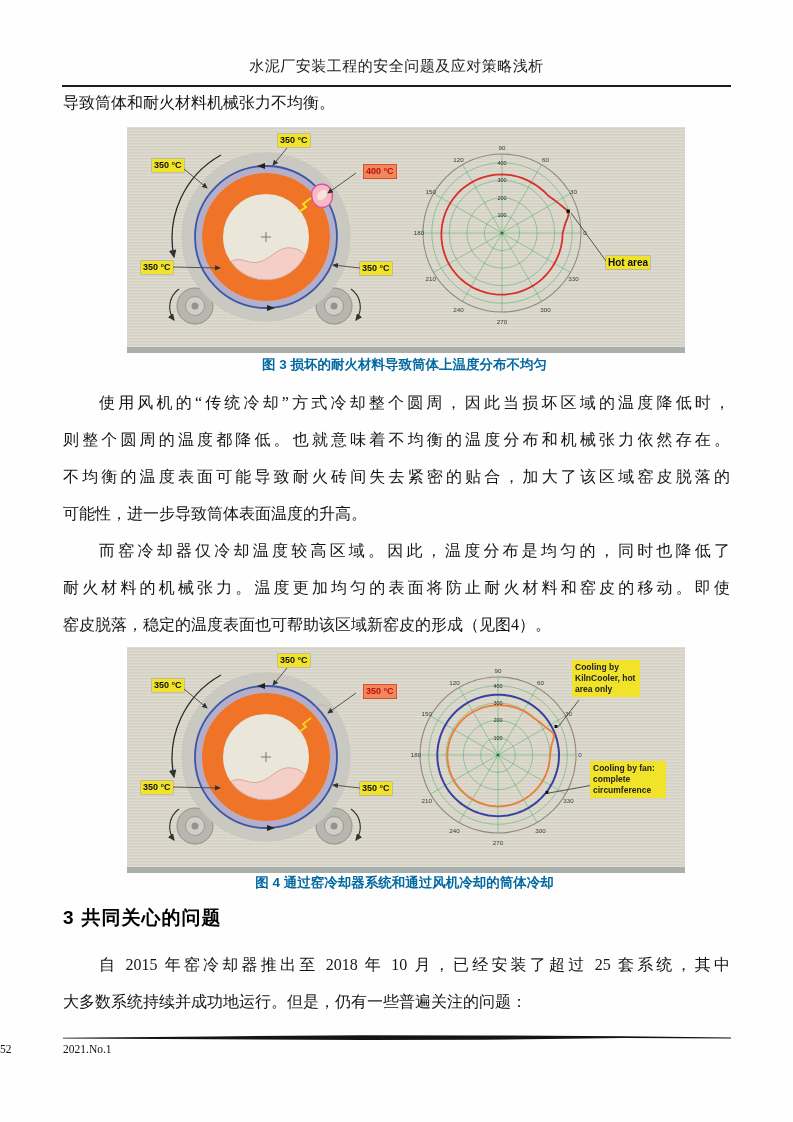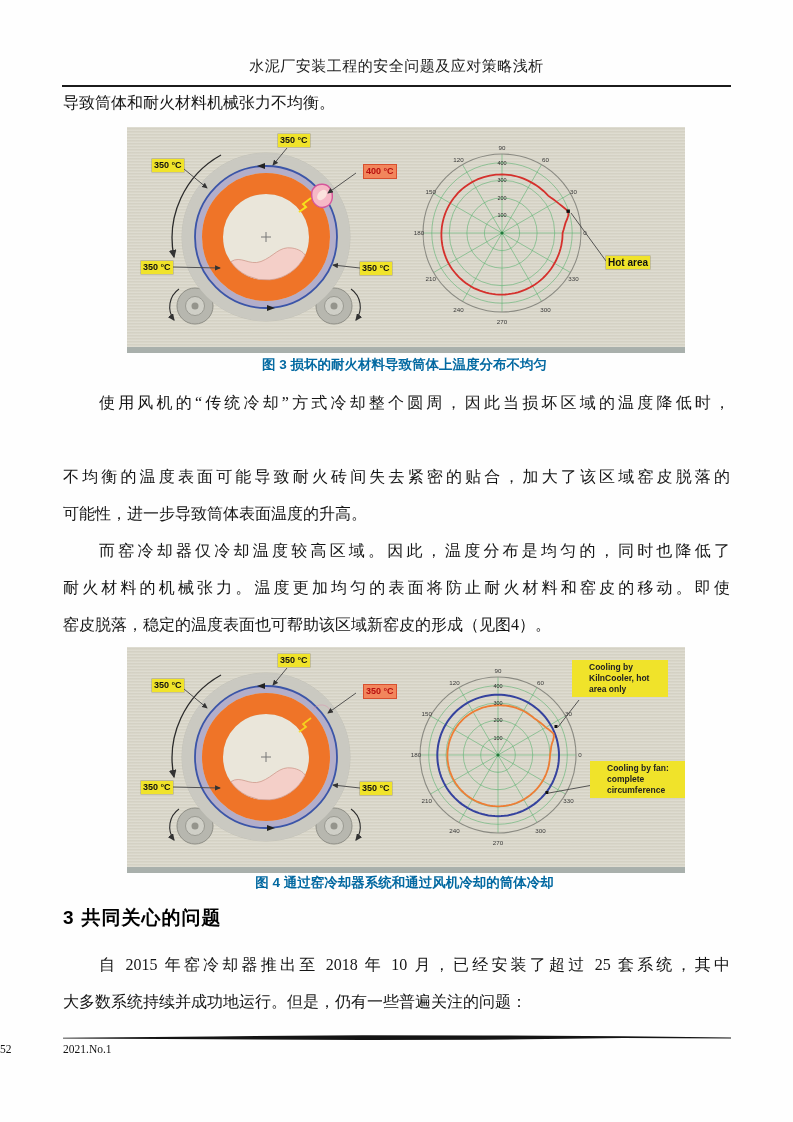--- a/index.html
+++ b/index.html
@@ -19,21 +19,21 @@
   
   .figure{left:127px;width:558px;height:226px;background:#d9d6c9;overflow:hidden;}
   .figure::before{content:"";position:absolute;inset:0;
      background:repeating-linear-gradient(180deg,rgba(255,255,255,.14) 0 1px,rgba(120,120,110,.05) 1px 2px,rgba(0,0,0,0) 2px 3px);}
   .fig-shadow{position:absolute;left:0;bottom:0;width:100%;height:6px;background:#a9b0ac;}
   .fig-svg{position:absolute;left:0;top:0;}
   .tl{position:absolute;background:#f0e32a;color:#111;font:bold 9px/13px "Liberation Sans",sans-serif;
       padding:0 2px;white-space:nowrap;box-shadow:0 0 0 0.5px rgba(120,110,20,.5);}
   .tl-hot{background:#f2865c;color:#b80f0f;box-shadow:0 0 0 1px #d85030;margin-left:8px;}
   .note{position:absolute;background:#f0e32a;color:#222;font:bold 8.5px/11px "Liberation Sans",sans-serif;
-        padding:2px 17px;}
+        padding:2px 3px;}
   .caption{left:8px;width:793px;text-align:center;font-family:"Liberation Sans",sans-serif;
            font-weight:bold;font-size:13.5px;color:#0369a1;}
   
   .heading{top:905px;left:63px;width:667px;font-family:"Liberation Sans",sans-serif;
            font-weight:bold;font-size:19px;color:#000;}
   .heading .num{display:inline-block;}
   .heading .ttl{display:inline-block;margin-left:8px;letter-spacing:1px;}
   
   .footer-num{top:1043px;left:0;width:793px;text-align:left;font-size:11.5px;color:#111;}
   .footer-issue{top:1043px;left:63px;width:668px;font-size:11.5px;color:#111;}
@@ -133,20 +133,21 @@
     <div class="tl" style="left:25px;top:32px">350 °C</div>
     <div class="tl tl-hot" style="left:229px;top:38px">400 °C</div>
     <div class="tl" style="left:14px;top:134px">350 °C</div>
     <div class="tl" style="left:233px;top:135px">350 °C</div>
     <div class="tl" style="left:479px;top:129px;font-size:10px">Hot area</div>
     <div class="fig-shadow"></div>
   </div>
   <div class="abs caption" style="top:356px">图 3 损坏的耐火材料导致筒体上温度分布不均匀</div>
 
   <div class="abs line jl ind" style="top:384px">使用风机的“传统冷却”方式冷却整个圆周，因此当损坏区域的温度降低时，</div>
+  <div class="abs line jl" style="top:421px">则整个圆周的温度都降低。也就意味着不均衡的温度分布和机械张力依然存在。</div>
   <div class="abs line jl" style="top:458px">不均衡的温度表面可能导致耐火砖间失去紧密的贴合，加大了该区域窑皮脱落的</div>
   <div class="abs line ll" style="top:495px">可能性，进一步导致筒体表面温度的升高。</div>
 
   <div class="abs line jl ind" style="top:532px">而窑冷却器仅冷却温度较高区域。因此，温度分布是均匀的，同时也降低了</div>
   <div class="abs line jl" style="top:569px">耐火材料的机械张力。温度更加均匀的表面将防止耐火材料和窑皮的移动。即使</div>
   <div class="abs line ll" style="top:606px">窑皮脱落，稳定的温度表面也可帮助该区域新窑皮的形成（见图4）。</div>
 
   <div class="abs figure" style="top:647px">
     <svg class="fig-svg" width="558" height="226" viewBox="0 0 558 226">
       <defs>

